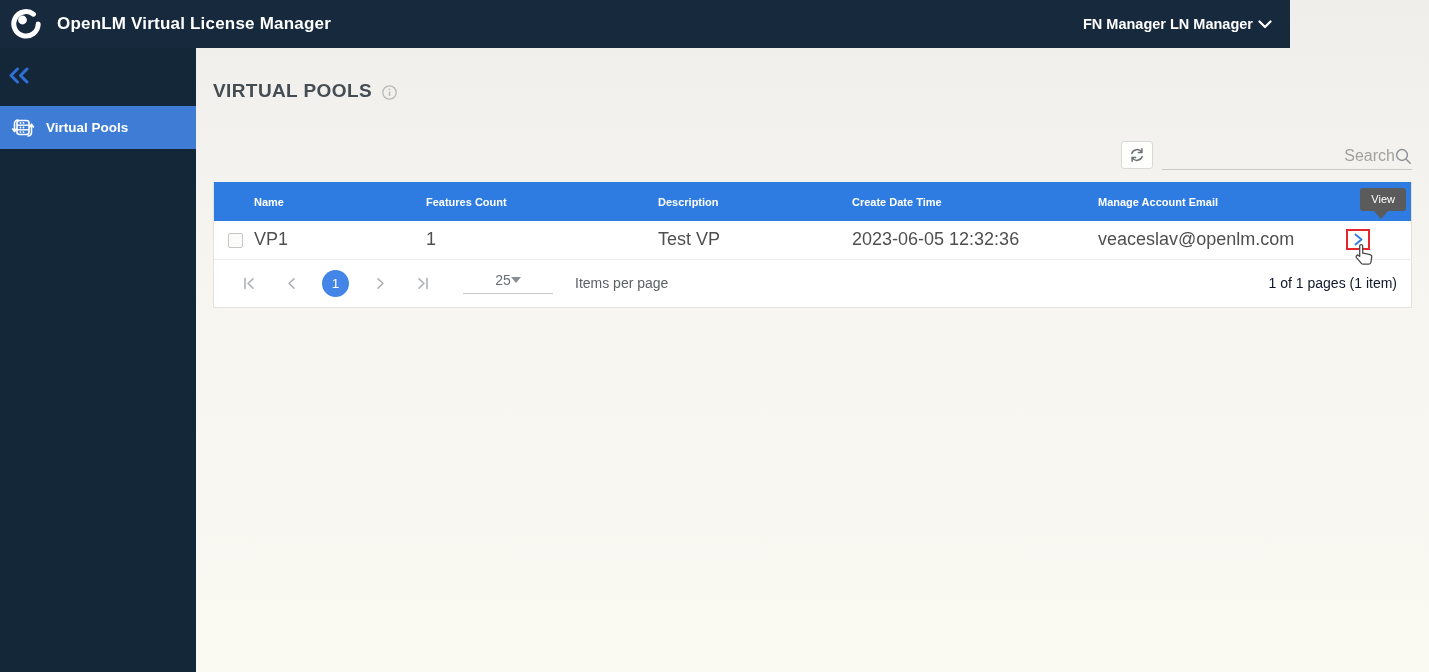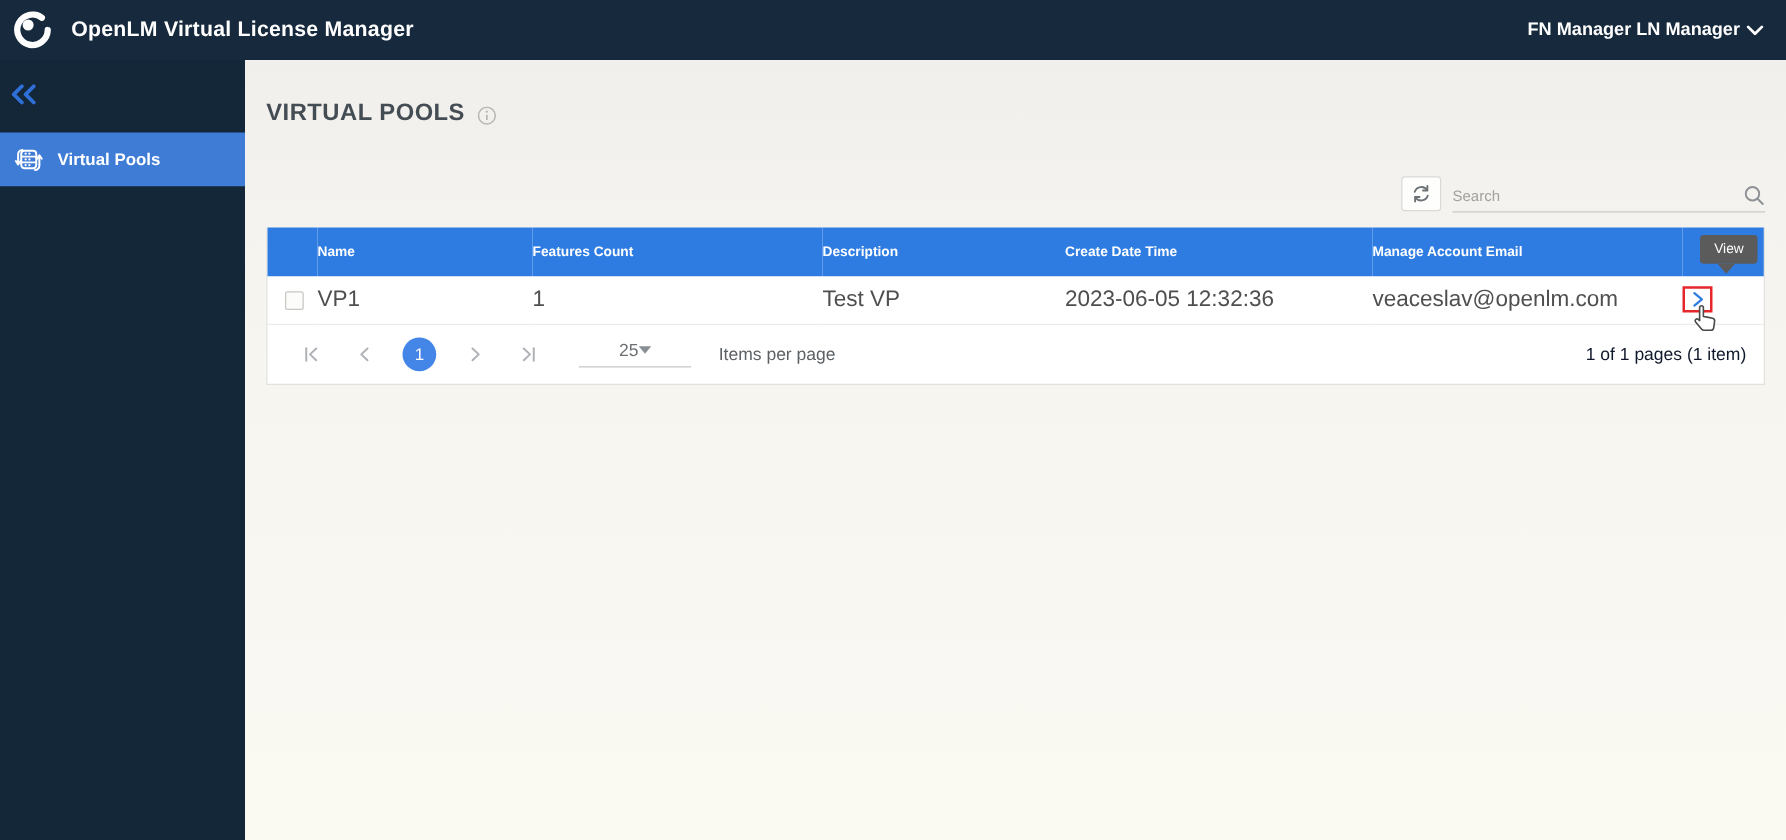--- a/index.html
+++ b/index.html
@@ -4,21 +4,21 @@
 <style>
   * { margin:0; padding:0; box-sizing:border-box; }
   html,body { width:1429px; height:672px; overflow:hidden; }
   body {
     font-family: "Liberation Sans", "DejaVu Sans", sans-serif;
     background: linear-gradient(180deg, #efeeeb 0%, #f6f5f0 40%, #faf9f2 100%);
   }
 
   
   .topbar {
-    position:absolute; top:0; left:0; width:1429px; height:48px;
+    position:absolute; top:0; left:0; width:1290px; height:48px;
     background:#17293d; display:flex; align-items:center; color:#fff;
     z-index:30;
   }
   .logo { width:30px; height:30px; margin-left:11px; flex:0 0 auto; }
   .app-title { margin-left:16px; font-size:17px; font-weight:700; letter-spacing:.2px; }
   .user-menu {
     margin-left:auto; margin-right:18px; display:flex; align-items:center;
     gap:5px; font-size:14.5px; font-weight:700; cursor:pointer;
   }
 
@@ -55,22 +55,22 @@
   .refresh-btn {
     width:32px; height:28px; border:1px solid #d9d9d6; border-radius:3px;
     background:#fefefd; display:flex; align-items:center; justify-content:center;
     cursor:pointer; margin-bottom:1px;
   }
   .search-wrap {
     width:250px; display:flex; align-items:center; border-bottom:1px solid #cac9c6;
     padding-bottom:4px;
   }
   .search-input {
-    flex:1; border:none; outline:none; background:transparent; font-size:12px;
-    color:#0c4a6e; font-family:inherit;
+    flex:1; border:none; outline:none; background:transparent; font-size:16px;
+    color:#0c4a6e; font-family:inherit;text-align:right;
   }
   .search-input::placeholder { color:#a2a19e; }
 
   
   .table-card {
     position:relative; margin:12px 17px 0 17px; background:#fff;
     border:1px solid #e2e1de; border-top:none;
   }
   table { width:100%; border-collapse:collapse; }
   thead th {

